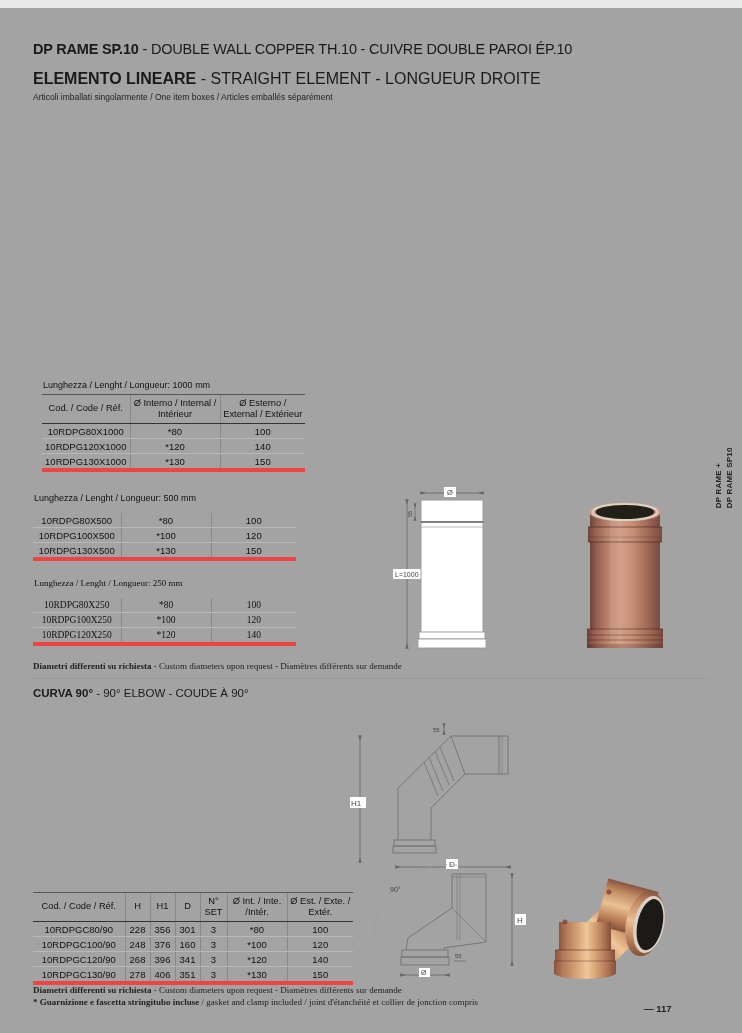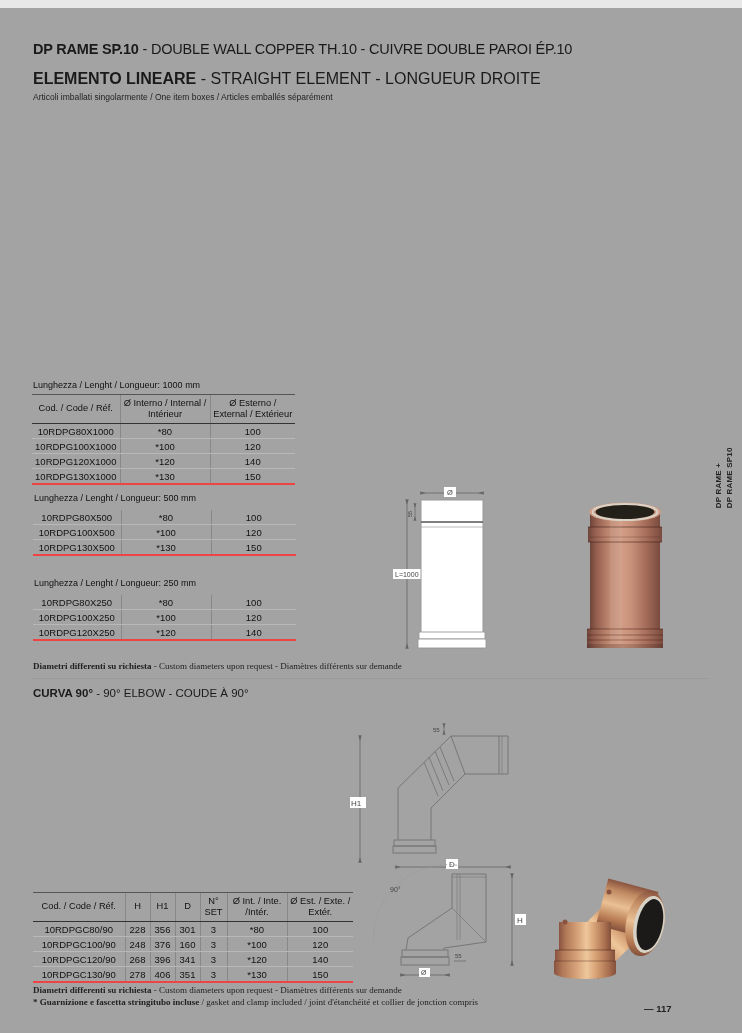--- a/index.html
+++ b/index.html
@@ -10,23 +10,23 @@
   .title .b{font-weight:bold;}
   .subhead{left:33px;top:62px;font-size:16px;white-space:nowrap;}
   .subhead .b{font-weight:bold;}
   .packing{left:33px;top:84px;font-size:8.5px;color:#222;}
   .tbl-label{font-size:9px;margin:0 0 4px 1px;color:#111;}
   table.spec{border-collapse:collapse;table-layout:fixed;font-size:9.5px;color:#111;}
   table.spec td, table.spec th{text-align:center;padding:1px 1px;height:12px;overflow:hidden;}
   table.spec th{font-weight:normal;font-size:9.3px;line-height:1.2;border-top:1px solid #555;
                 border-bottom:1.5px solid #333;height:26px;}
   table.spec td{border-bottom:1px solid #b8b8b8;}
-  table.spec tr:last-child td{border-bottom:2px solid #ef4444;}
+  table.spec tr:last-child td{border-bottom:4px solid #ef4444;}
   table.spec td:nth-child(n+2), table.spec th:nth-child(n+2){border-left:1px solid #888;}
-  table.spec.nohead tr:first-child td{border-top:3px solid #a3a3a3;}
+  table.spec.nohead tr:first-child td{border-top:6px solid #a3a3a3;}
   .note{font-size:9px;line-height:12px;color:#222;font-family:Liberation Serif, serif;}
   .note .b{font-weight:bold;}
   .hr{left:33px;top:670px;width:676px;height:0;border-top:1px solid #9a9a9a;}
   .heading2{left:33px;top:679px;font-size:11.5px;white-space:nowrap;}
   .heading2 .b{font-weight:bold;}
   .side-tab{left:688px;top:420px;width:72px;height:100px;display:flex;align-items:center;justify-content:center;}
   .side-tab-inner{transform:rotate(-90deg);white-space:nowrap;font-size:8px;font-weight:bold;
                   line-height:1.35;letter-spacing:0.2px;color:#222;}
   .pagenum{left:644px;top:995px;font-size:9.5px;font-weight:bold;color:#222;}
   svg text{font-family:"Liberation Sans",sans-serif;fill:#444;}
@@ -37,45 +37,40 @@
 <div class="page">
 
   <div class="abs title">
     <span class="b">DP RAME SP.10</span><span> - DOUBLE WALL COPPER TH.10 - CUIVRE DOUBLE PAROI ÉP.10</span>
   </div>
   <div class="abs subhead">
     <span class="b">ELEMENTO LINEARE</span><span> - STRAIGHT ELEMENT - LONGUEUR DROITE</span>
   </div>
   <div class="abs packing">Articoli imballati singolarmente / One item boxes / Articles emballés séparément</div>
 
-  <div class="abs" style="left:32px;top:372px;">
+  <div class="abs" style="left:42px;top:372px;">
     <div class="tbl-label">Lunghezza / Lenght / Longueur: 1000 mm</div>
     <table class="spec" style="width:263px;">
       <colgroup>
           <col style="width:88px">
           <col style="width:90px">
           <col style="width:85px">
         </colgroup>
       <thead>
         <tr>
           <th>Cod. / Code / Réf.</th>
           <th>Ø Interno / Internal / Intérieur</th>
           <th>Ø Esterno / External / Extérieur</th>
         </tr>
       </thead>
       <tbody>
         <tr>
             <td>10RDPG80X1000</td>
             <td>*80</td>
             <td>100</td>
-          </tr>
-        <tr>
-            <td>10RDPG100X1000</td>
-            <td>*100</td>
-            <td>120</td>
           </tr>
         <tr>
             <td>10RDPG120X1000</td>
             <td>*120</td>
             <td>140</td>
           </tr>
         <tr>
             <td>10RDPG130X1000</td>
             <td>*130</td>
             <td>150</td>
@@ -105,21 +100,21 @@
           </tr>
         <tr>
             <td>10RDPG130X500</td>
             <td>*130</td>
             <td>150</td>
           </tr>
       </tbody>
     </table>
   </div>
 
-  <div class="abs" style="left:33px;top:570px;">
+  <div class="abs" style="left:33px;top:570px;font-family:Liberation Serif, serif;">
     <div class="tbl-label">Lunghezza / Lenght / Longueur: 250 mm</div>
     <table class="spec nohead" style="width:263px;">
       <colgroup>
           <col style="width:88px">
           <col style="width:90px">
           <col style="width:85px">
         </colgroup>
       <tbody>
         <tr>
             <td>10RDPG80X250</td>

